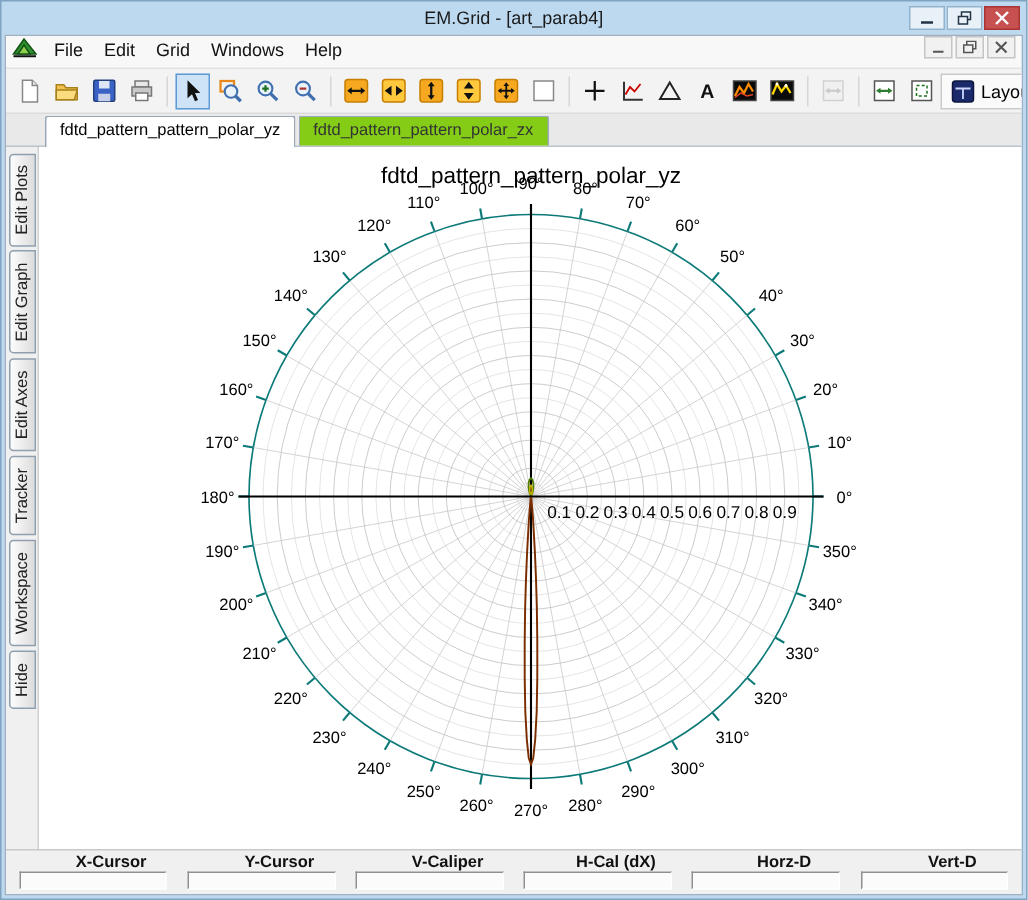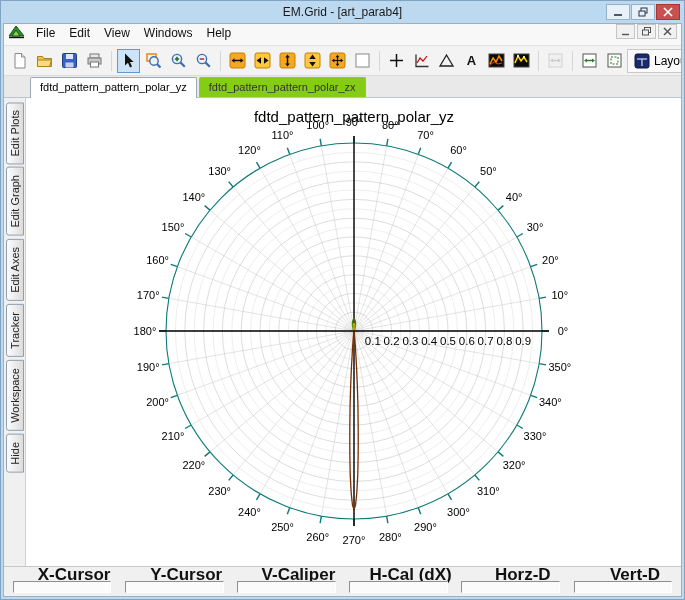--- a/index.html
+++ b/index.html
@@ -45,21 +45,21 @@
   .side { width: 22px; flex: 0 0 22px; background: #f0f0f0; border-right: 1px solid #d0d0d0;
           display: flex; flex-direction: column; align-items: center; padding-top: 4px; gap: 3px; }
   .vtab { writing-mode: vertical-rl; transform: rotate(180deg); font-size: 11px; color: #222;
           background: linear-gradient(to left, #fdfdfd, #dcdcdc); border: 1px solid #8f9fae;
           border-radius: 0 3px 3px 0; padding: 7px 2px; cursor: default; }
   .plot-area { flex: 1; background: #fff; position: relative; }
   
   .statusbar { height: 30px; flex: 0 0 30px; background: #f0f0f0; border-top: 1px solid #c8c8c8;
                display: flex; padding: 2px 2px 3px 2px; }
   .scol { flex: 1; display: flex; flex-direction: column; align-items: center; justify-content: space-between; }
-  .slabel { font-size: 17px; font-weight: bold; color: #111; line-height: 12px; margin-left: 24px; }
+  .slabel { font-size: 11px; font-weight: bold; color: #111; line-height: 12px; margin-left: 24px; }
   .scell { width: 88%; height: 12px; background: #fbfbfb;
            border-top: 1px solid #8f8f8f; border-left: 1px solid #8f8f8f;
            border-bottom: 1px solid #ffffff; border-right: 1px solid #ffffff;
            font-size: 10px; text-align: center; }
 </style>
 </head>
 <body>
 
 <div class="window">
 
@@ -89,21 +89,21 @@
   <div class="frame">
 
     <div class="menubar">
       <svg class="app-logo" viewBox="0 0 17 15">
         <polygon points="1,12 8,2 16,12" fill="#2f8f2f" stroke="#145214"></polygon>
         <polygon points="4,12 8,6 12,12" fill="#8fd14f" stroke="#145214"></polygon>
         <line x1="1" y1="13.5" x2="16" y2="13.5" stroke="#111" stroke-width="1.4"></line>
       </svg>
       <span class="menu-item">File</span>
       <span class="menu-item">Edit</span>
-      <span class="menu-item">View</span>
+      <span class="menu-item">Grid</span>
       <span class="menu-item">Windows</span>
       <span class="menu-item">Help</span>
       <div class="child-controls">
         <div class="cbtn">
           <svg width="9" height="9">
               <line x1="1" y1="7.5" x2="8" y2="7.5" stroke="#555" stroke-width="1.4"></line>
             </svg>
         </div>
         <div class="cbtn">
           <svg width="10" height="9">

